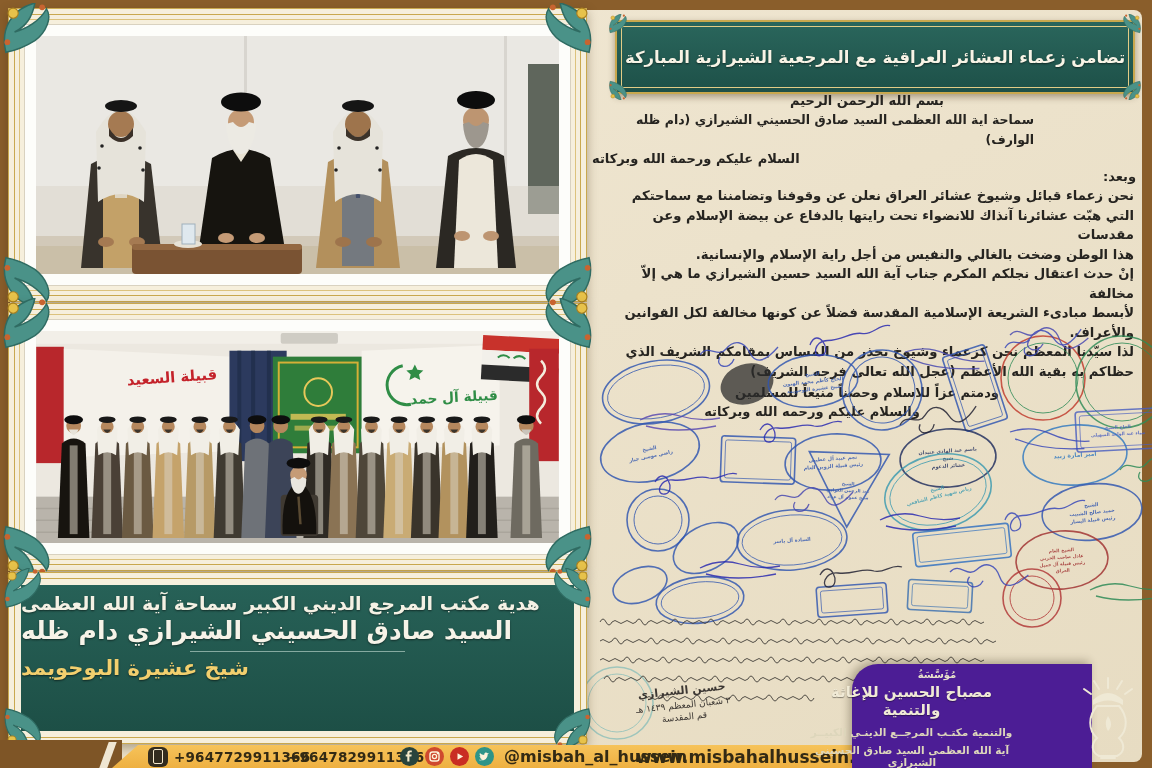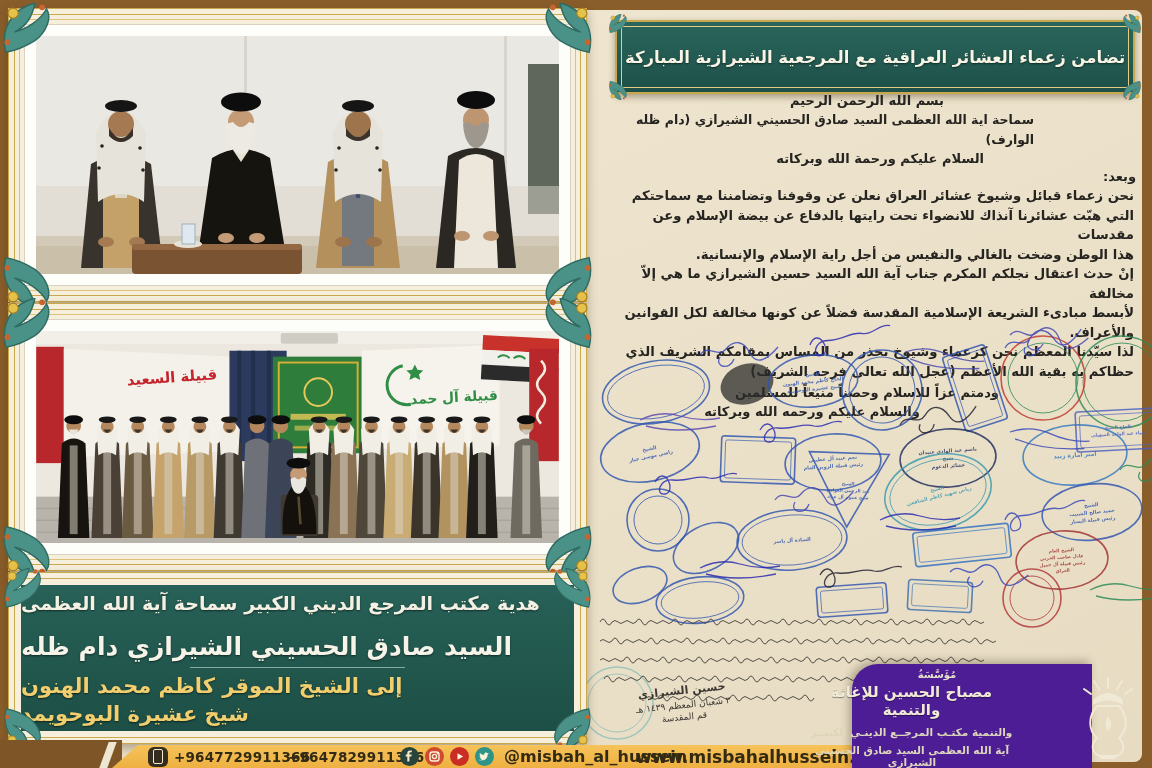--- a/index.html
+++ b/index.html
@@ -20,31 +20,31 @@
      background:linear-gradient(#2a665c,#1d5048);border:2px solid #c9a84e;border-radius:3px;
      box-shadow:0 3px 7px rgba(60,40,10,.4);margin-left:18px;}
   .title-banner .inner{position:absolute;inset:4px;border:1px solid #e2cc86;border-radius:2px;}
   .title-text{position:absolute;inset:0;display:flex;align-items:center;justify-content:center;
      color:#f8f4e6;font-weight:bold;font-size:16.5px;text-shadow:0 1px 2px rgba(0,0,0,.5);direction:rtl;}
   .corner-dot{position:absolute;width:22px;height:22px;}
   
   .letter{left:592px;top:92px;width:550px;direction:rtl;color:#262420;font-weight:bold;}
   .l-basmala{font-size:13px;line-height:18px;text-align:center;}
   .l-addr{font-size:12.5px;line-height:20px;text-align:right;padding-right:108px;}
-  .l-salut{font-size:13px;line-height:18px;text-align:right;padding-right:158px;}
+  .l-salut{font-size:13px;line-height:18px;text-align:left;padding-right:158px;}
   .l-after{font-size:13px;line-height:18px;text-align:right;padding-right:6px;}
   .l-body{font-size:13.2px;line-height:19.5px;text-align:right;padding:0 8px 0 6px;}
   .l-close1{font-size:13px;line-height:19px;text-align:center;margin-top:2px;}
   .l-close2{font-size:13px;line-height:19px;text-align:center;transform:translateX(-55px);}
   
   .gift{left:8px;top:572px;width:577px;height:170px;}
   .gift-teal{position:absolute;inset:12px;background:linear-gradient(#276157,#1d4f46);
      text-align:left;direction:rtl;}
   .g1{color:#f4f1e4;font-weight:bold;font-size:19px;margin-top:7px;text-shadow:0 1px 2px rgba(0,0,0,.5);}
-  .g2{color:#f6f3e8;font-weight:bold;font-size:25px;margin-top:18px;text-shadow:0 1px 2px rgba(0,0,0,.5);}
+  .g2{color:#f6f3e8;font-weight:bold;font-size:25px;margin-top:2px;text-shadow:0 1px 2px rgba(0,0,0,.5);}
   .gdiv{width:215px;height:1px;background:#86aaa0;margin:6px auto 0 auto;}
   .g3{color:#f2cf6e;font-weight:bold;font-size:21px;margin-top:6px;text-shadow:0 1px 2px rgba(0,0,0,.55);}
   .g4{color:#f2cf6e;font-weight:bold;font-size:21px;margin-top:4px;text-shadow:0 1px 2px rgba(0,0,0,.55);}
   
   .brown-bl{left:0;top:740px;width:122px;height:28px;background:#7e5526;}
   .sliver{left:104px;top:742px;width:8px;height:26px;background:#efe6d2;transform:skewX(-20deg);}
   .ybar{left:112px;top:745px;width:748px;height:23px;
      background:linear-gradient(#f6c35a,#eeb041);clip-path:polygon(26px 0,100% 0,100% 100%,0 100%);}
   .ybar .ft{position:absolute;top:0;height:23px;display:flex;align-items:center;
      color:#332a14;font-weight:bold;}
@@ -535,21 +535,20 @@
     <div style="font-size:9px;margin-top:3px;">٣ شعبان المعظم ١٤٣٩ هـ</div>
     <div style="font-size:9px;margin-top:2px;">قم المقدسة</div>
   </div>
 
   <div class="abs frame gift">
     <div class="goldline"></div>
     <div class="gift-teal">
       <div class="g1">هدية مكتب المرجع الديني الكبير سماحة آية الله العظمى</div>
       <div class="g2">السيد صادق الحسيني الشيرازي دام ظله</div>
       <div class="gdiv"></div>
-      <div class="g3">إلى الشيخ الموقر كاظم محمد الهنون</div>
       <div class="g4">شيخ عشيرة البوحويمد</div>
     </div>
     <svg class="orn" style="left:-5px;top:-5px;width:46px;height:46px;" viewBox="0 0 40 40">
         <use href="#orn"></use>
       </svg>
     <svg class="orn" style="right:-5px;top:-5px;width:46px;height:46px;transform:scaleX(-1);" viewBox="0 0 40 40">
         <use href="#orn"></use>
       </svg>
     <svg class="orn" style="left:-5px;bottom:-5px;width:46px;height:46px;transform:scaleY(-1);" viewBox="0 0 40 40">
         <use href="#orn"></use>

